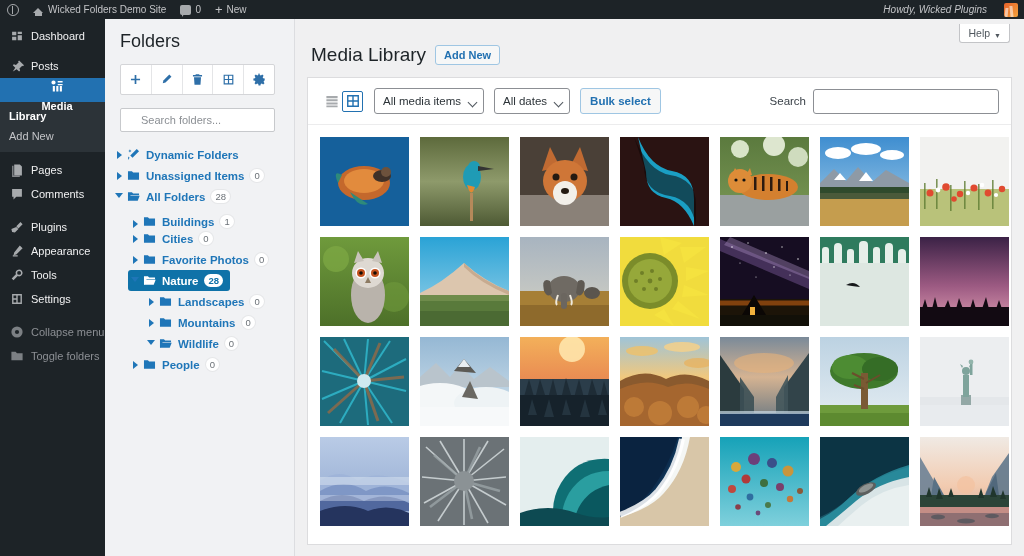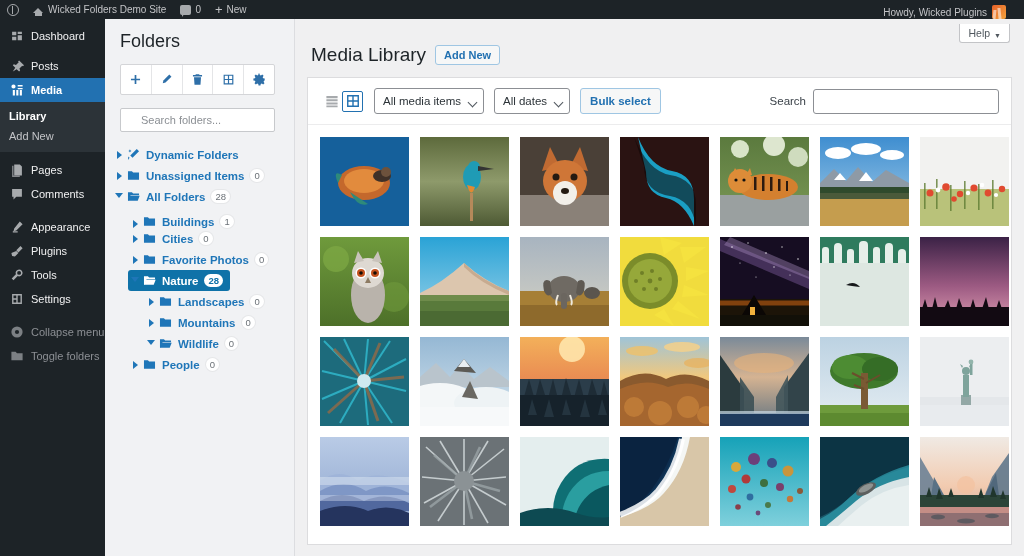--- a/index.html
+++ b/index.html
@@ -9,26 +9,26 @@
     font-size: 13px;
     background: #f1f1f1;
     overflow: hidden;
   }
   #root { position: relative; width: 1024px; height: 556px; }
 
   
   .adminbar {
     position: absolute; top: 0; left: 0; width: 1024px; height: 19px;
     background: #1d2327; color: #c3c4c7;
-    display: flex; align-items: flex-end;
+    display: flex; align-items: center;
     font-size: 10px; z-index: 50;
   }
   .ab-item { display: flex; align-items: center; gap: 4px; padding: 0 7px; height: 19px; color: #c3c4c7; white-space: nowrap; }
   .ab-item .lbl { line-height: 19px; }
-  .ab-right { margin-left: auto; display: flex; align-items: center; padding-right: 18px; gap: 5px; }
+  .ab-right { margin-left: auto; display: flex; align-items: center; padding-right: 6px; gap: 17px; font-style: italic; }
   .wp-logo-ico { width: 12px; height: 12px; border-radius: 50%; border: 1.4px solid #a7aaad; position: relative; display:inline-block; }
   .wp-logo-ico::before { content:""; position:absolute; left:4.2px; top:1px; width:1.2px; height:8px; background:#a7aaad; }
   .home-ico { width: 11px; height: 11px; display:inline-block; position: relative; }
   .home-ico::before { content:""; position:absolute; left:0; top:4px; width:0;height:0; border-left:5.5px solid transparent; border-right:5.5px solid transparent; border-bottom:5px solid #a7aaad;}
   .home-ico::after { content:""; position:absolute; left:2px; top:8px; width:7px; height:4px; background:#a7aaad;}
   .comment-ico { width: 11px; height: 10px; background: #a7aaad; border-radius: 2px; position: relative; display:inline-block;}
   .comment-ico::after { content:""; position:absolute; left:2px; top:8px; border-left:3px solid #a7aaad; border-bottom:4px solid transparent; border-right:3px solid transparent; }
   .plus-ico { font-size: 13px; line-height: 1; color:#c3c4c7; }
   .avatar-sq { width: 14px; height: 14px; background: linear-gradient(135deg,#e8622a,#f2a23c); border-radius:2px; position:relative; overflow:hidden;}
   .avatar-sq::before{content:"";position:absolute;left:1px;bottom:0;width:3px;height:9px;background:#fff;opacity:.55;transform:skewX(-6deg);}
@@ -38,21 +38,21 @@
   .adminmenu {
     position: absolute; top: 19px; left: 0; width: 105px; height: 537px;
     background: #1d2327; color: #f0f0f1; font-size: 11px;
   }
   .mrow {
     display: flex; align-items: center; gap: 7px;
     height: 24px; padding: 0 0 0 9px; color: #f0f0f1; position: relative;
   }
   .mrow .mi { width: 15px; height: 15px; flex: 0 0 15px; display:flex;align-items:center;justify-content:center; }
   .mrow .mi svg { display:block; fill: #a7aaad; }
-  .mrow.current { background: #2271b1; color: #fff; font-weight: 600; }
+  .mrow.current { background: #2271b1; color: #fff; font-weight: 600; flex-direction: column; }
   .mrow.current .mi svg { fill: #fff; }
   .mrow.current::after {
     content: ""; position: absolute; right: -7px; top: 6px;
     border-top: 6px solid transparent; border-bottom: 6px solid transparent;
     border-right: 7px solid #f0f0f1;
   }
   .submenu { background: #2c3338; padding: 4px 0 6px 0; }
   .subrow { padding: 2px 0 2px 9px; font-size: 11px; color: #c3c4c7; line-height: 16px; }
   .subrow.current { color: #fff; font-weight: 700; }
   .mgap { height: 9px; }
@@ -200,33 +200,33 @@
           </svg>
         </span>
     <span>Comments</span>
   </div>
 
   <div class="mgap"></div>
 
   <div class="mrow">
     <span class="mi">
           <svg width="14" height="14" viewBox="0 0 20 20">
-            <path d="M14 2l4 4-9 9-4 1 1-4zM4 16h7v2H4z"></path>
+            <path d="M15 3l3 3-6 6-3-3zM9 10l3 3-5 5-4-1-1-4z"></path>
           </svg>
         </span>
-    <span>Appearance</span>
+    <span>Plugins</span>
   </div>
 
   <div class="mrow">
     <span class="mi">
           <svg width="14" height="14" viewBox="0 0 20 20">
-            <path d="M15 3l3 3-6 6-3-3zM9 10l3 3-5 5-4-1-1-4z"></path>
+            <path d="M14 2l4 4-9 9-4 1 1-4zM4 16h7v2H4z"></path>
           </svg>
         </span>
-    <span>Plugins</span>
+    <span>Appearance</span>
   </div>
 
 
   <div class="mrow">
     <span class="mi">
           <svg width="14" height="14" viewBox="0 0 20 20">
             <path d="M13 2a5 5 0 0 0-4.6 7l-6 6 2.6 2.6 6-6A5 5 0 1 0 13 2zm0 2.2a2.8 2.8 0 1 1 0 5.6 2.8 2.8 0 0 1 0-5.6z"></path>
           </svg>
         </span>
     <span>Tools</span>

